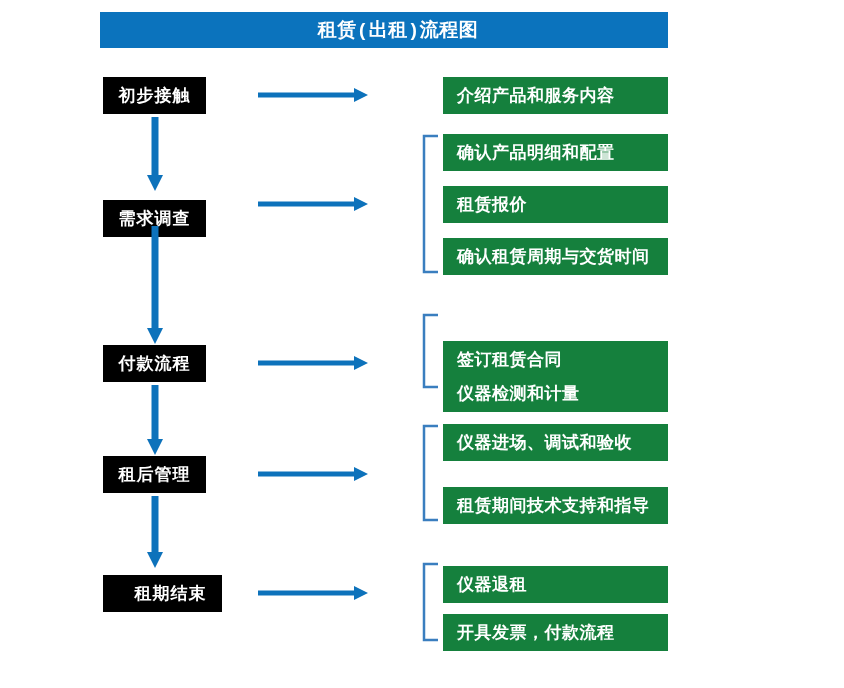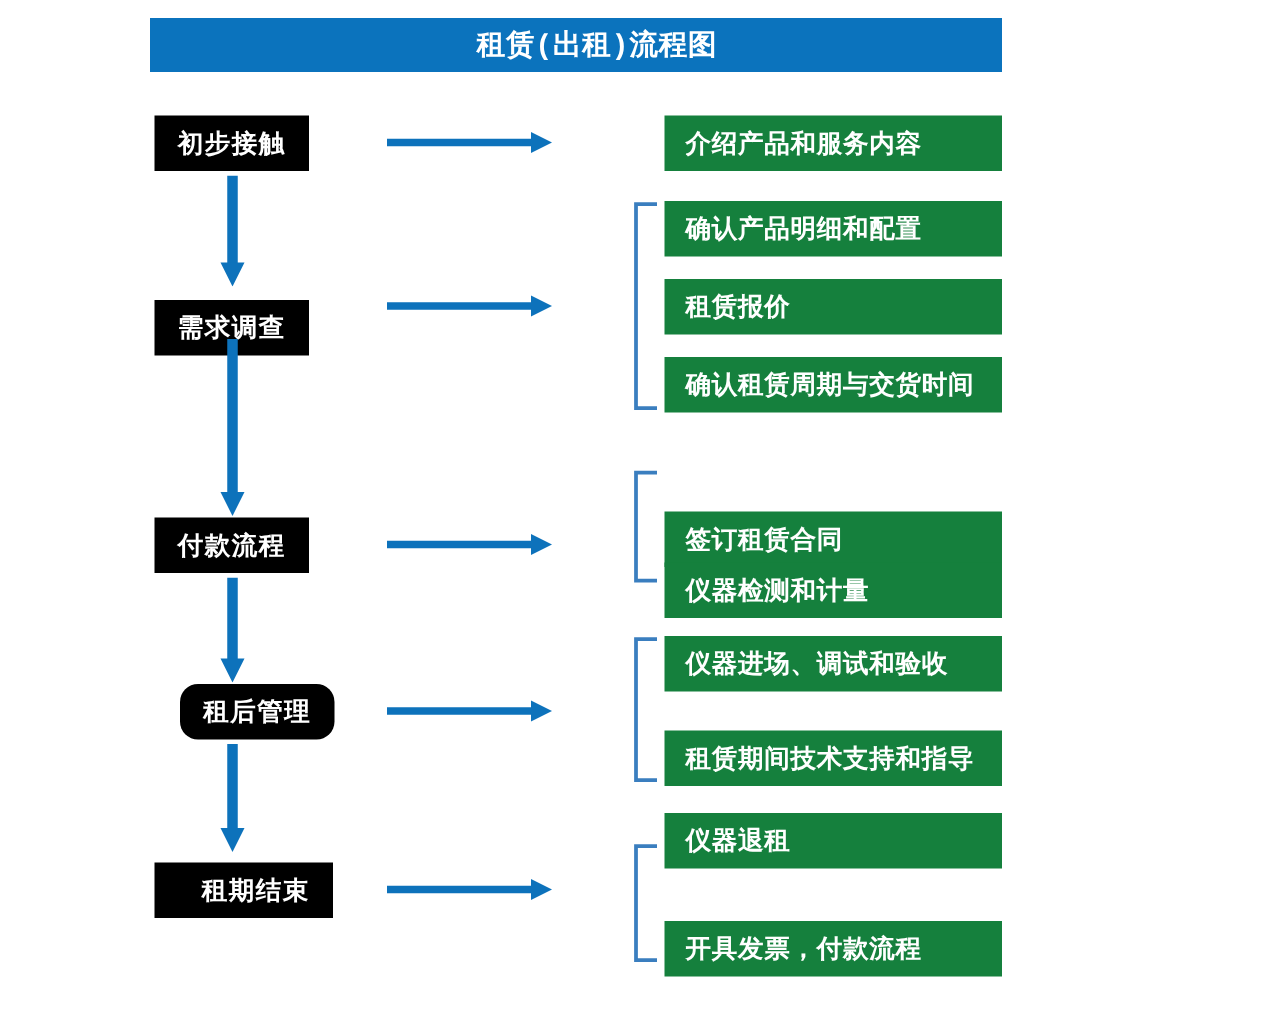--- a/index.html
+++ b/index.html
@@ -154,21 +154,21 @@
   <div class="detail-box" style="top:327px;margin-top:14px;">签订租赁合同</div>
   <div class="detail-box" style="top:375px;">仪器检测和计量</div>
 
   <div class="arrow-down" style="left:143px; top:385px; height:70px;">
     <svg width="24" height="70" viewBox="0 0 24 70">
       <line x1="12" y1="0" x2="12" y2="56" stroke="#0d72bb" stroke-width="7"></line>
       <polygon points="4,54 20,54 12,70" fill="#0d72bb"></polygon>
     </svg>
   </div>
 
-  <div class="stage-box" style="left:120px; top:456px;border-radius:12px;">租后管理</div>
+  <div class="stage-box" style="left:103px; top:456px;">租后管理</div>
 
   <div class="arrow-right" style="left:258px; top:464px;">
     <svg width="110" height="20" viewBox="0 0 110 20">
       <line x1="0" y1="10" x2="96" y2="10" stroke="#0d72bb" stroke-width="5"></line>
       <polygon points="96,3 110,10 96,17" fill="#0d72bb"></polygon>
     </svg>
   </div>
 
   <div class="bracket" style="top:424px; height:98px;">
     <svg width="18" height="98" viewBox="0 0 18 98">
@@ -194,16 +194,16 @@
       <polygon points="96,3 110,10 96,17" fill="#0d72bb"></polygon>
     </svg>
   </div>
 
   <div class="bracket" style="top:562px; height:80px;">
     <svg width="18" height="80" viewBox="0 0 18 80">
       <path d="M16 2 L2 2 L2 78 L16 78" fill="none" stroke="#3a7ebf" stroke-width="2.5"></path>
     </svg>
   </div>
 
-  <div class="detail-box" style="top:542px;text-align:right;">仪器退租</div>
+  <div class="detail-box" style="top:566px;text-align:right;">仪器退租</div>
   <div class="detail-box" style="top:614px;">开具发票，付款流程</div>
 
 </div>
 
 </body></html>

